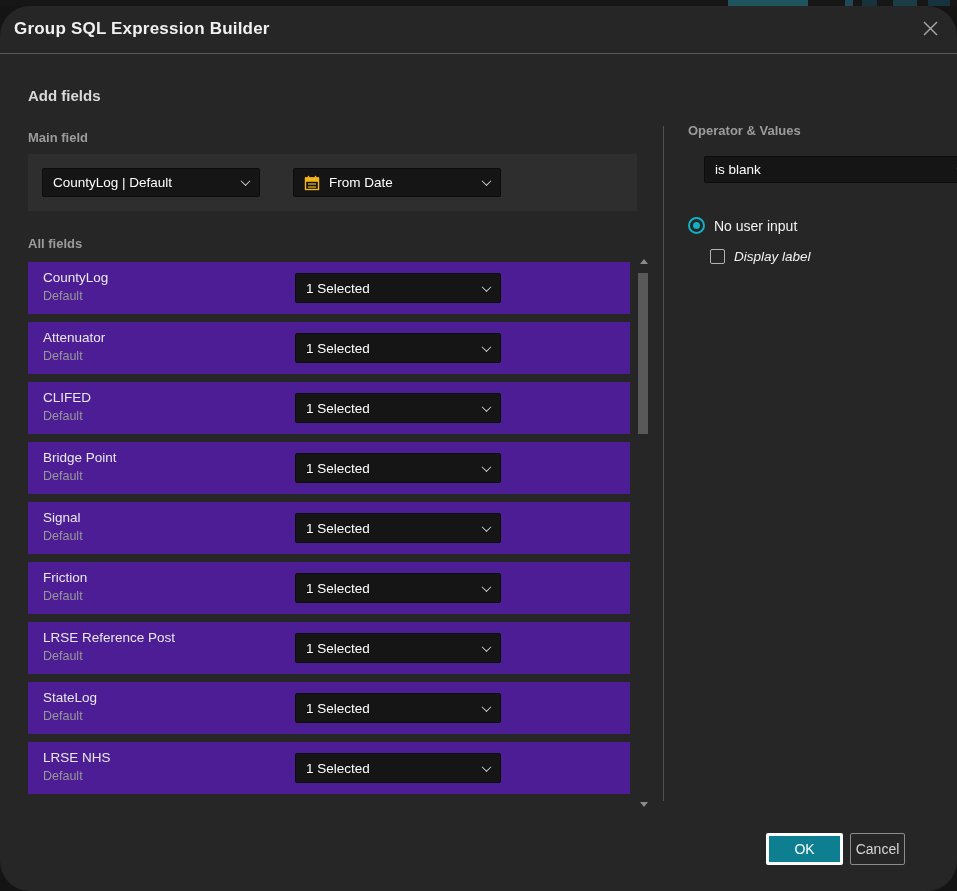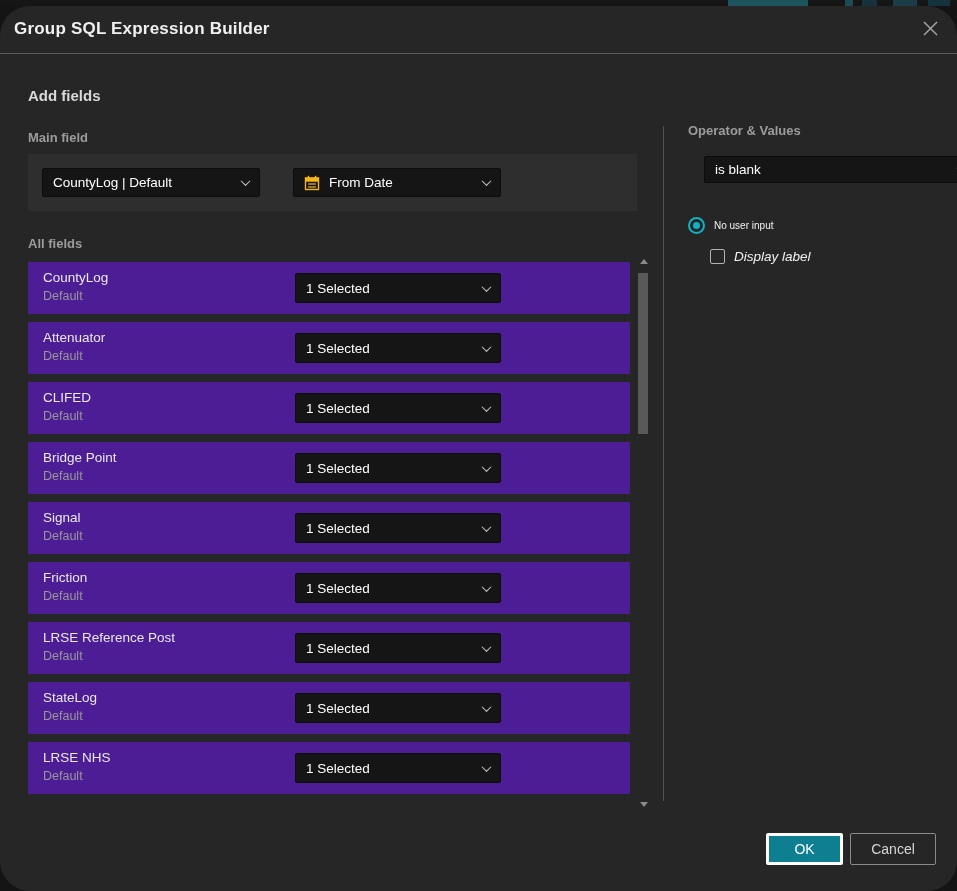--- a/index.html
+++ b/index.html
@@ -133,21 +133,21 @@
     position: absolute; left: 688px; top: 211px;
     display: flex; align-items: center; cursor: pointer;
   }
   .radio-outer {
     width: 17px; height: 17px; border-radius: 50%;
     border: 2.5px solid #12b0c2;
     background: #262626;
     display: flex; align-items: center; justify-content: center;
   }
   .radio-dot { width: 7px; height: 7px; border-radius: 50%; background: #12b0c2; }
-  .radio-label { margin-left: 9px; font-size: 10px; color: #f2f2f2; }
+  .radio-label { margin-left: 9px; font-size: 14px; color: #f2f2f2; }
 
   .checkbox-row {
     position: absolute; left: 710px; top: 243px;
     display: flex; align-items: center; cursor: pointer; font-style: italic;
   }
   .checkbox-box {
     width: 15px; height: 15px;
     border: 1.5px solid #b2b2b2;
     border-radius: 2px;
     background: transparent;
@@ -160,21 +160,21 @@
     font-size: 14px;
     border-radius: 2px;
     display: flex; align-items: center; justify-content: center;
     cursor: pointer;
   }
   .btn-ok {
     left: 766px; width: 77px;
     background: #0d7f91; color: #ffffff; border: 3px solid #ffffff;
   }
   .btn-cancel {
-    left: 850px; width: 86px;
+    left: 850px; width: 55px;
     background: transparent; color: #d6d6d6; border: 1px solid #8b8b8b;
   }
 </style>
 </head>
 <body>
 
 <div class="screen">
 
   <div class="bg-strip">
     <div class="bg-frag" style="left:728px;width:80px;background:#1d545e;"></div>

